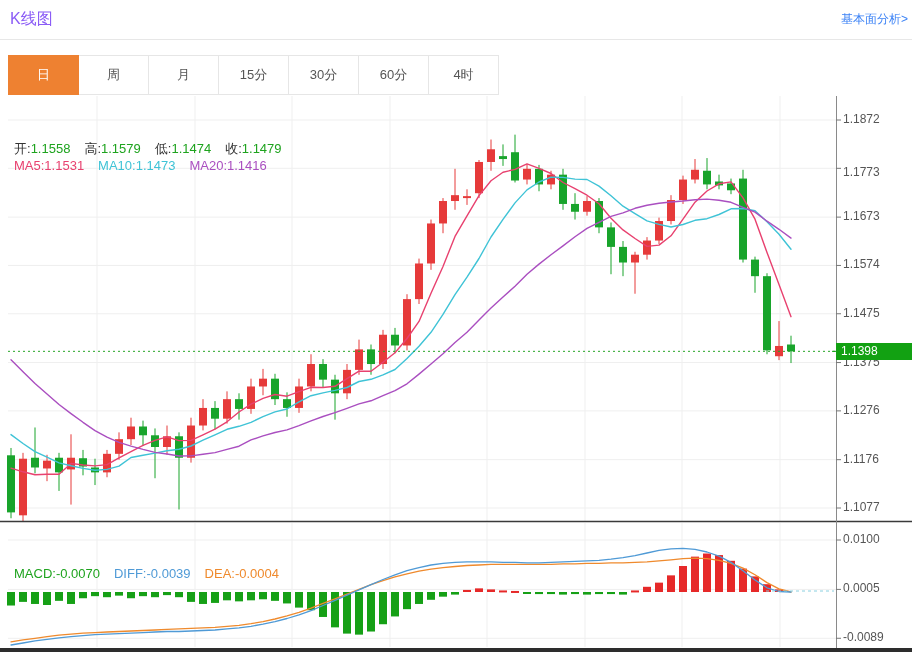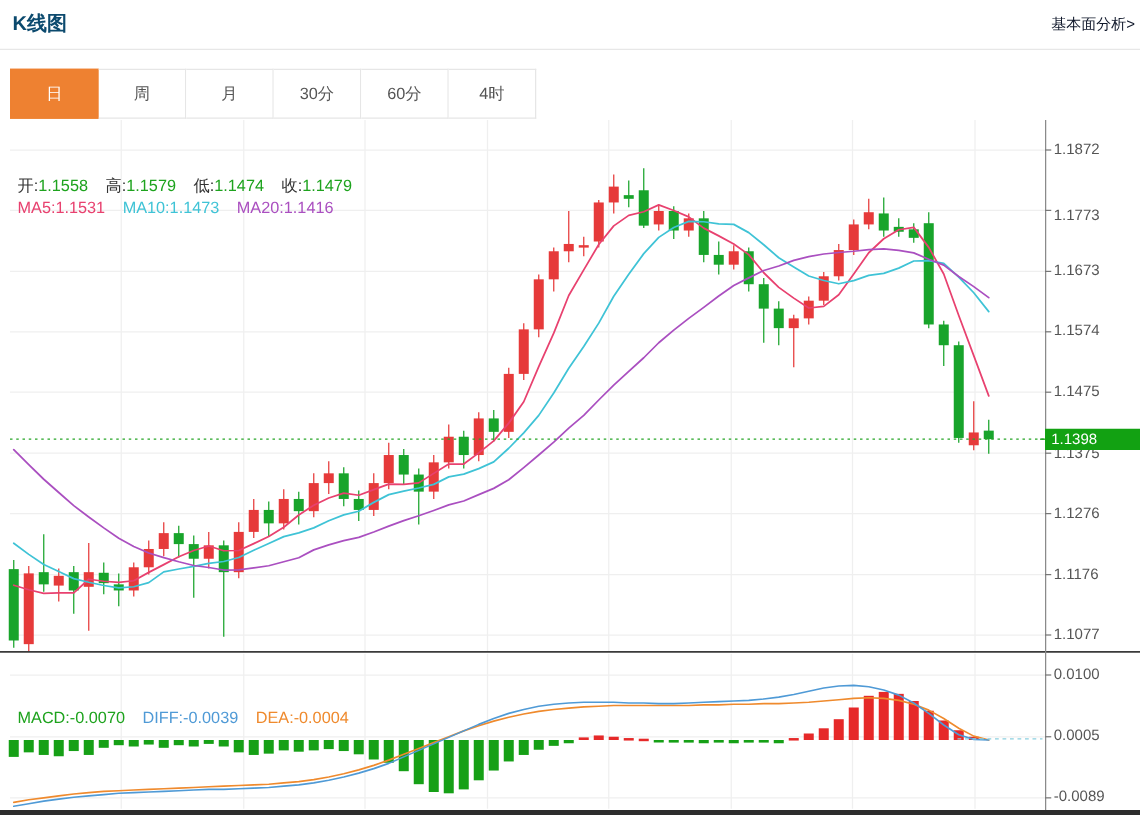--- a/index.html
+++ b/index.html
@@ -1,20 +1,20 @@
 <!DOCTYPE html>
 <html><head>
 <meta charset="utf-8">
 <style>
   html,body{margin:0;padding:0;background:#fff;}
   .page{position:relative;width:912px;height:652px;background:#fff;overflow:hidden;
         font-family:"Liberation Sans","DejaVu Sans",sans-serif;}
   .header{position:absolute;top:0;left:0;width:912px;height:39px;border-bottom:1px solid #e7e7e7;}
-  .title{position:absolute;left:10px;top:9px;font-size:16px;font-weight:bold;color:#0c4a6e;}
-  .link{position:absolute;right:4px;top:11px;font-size:12px;color:#0f172a;text-decoration:none;cursor:pointer;}
+  .title{position:absolute;left:10px;top:9px;font-size:16px;font-weight:normal;color:#8b5cf6;}
+  .link{position:absolute;right:4px;top:11px;font-size:12px;color:#3b82f6;text-decoration:none;cursor:pointer;}
   .tabs{position:absolute;left:8px;top:55px;height:40px;display:flex;}
   .tab{width:69px;height:38px;line-height:38px;text-align:center;font-size:13px;color:#555;
        background:#fff;border:1px solid #e6e6e6;border-left:none;cursor:pointer;box-sizing:content-box;}
   .tab:first-child{border-left:1px solid #e6e6e6;}
   .tab.active{background:#ee8131;border-color:#ee8131;color:#fff;}
   .legend{position:absolute;font-size:13px;white-space:nowrap;margin-top:39px;}
   .legend span{margin-right:14px;}
   .lg-label{color:#333;margin-right:0 !important;}
   svg{position:absolute;left:0;top:0;}
   .ylabel{position:absolute;left:843px;font-size:12px;color:#555;}
@@ -27,20 +27,21 @@
 <div class="page">
   <div class="header">
     <div class="title">K线图</div>
     <a class="link">基本面分析&gt;</a>
   </div>
 
   <div class="tabs" id="tabs">
       <div class="tab active">日</div>
       <div class="tab">周</div>
       <div class="tab">月</div>
+      <div class="tab">15分</div>
       <div class="tab">30分</div>
       <div class="tab">60分</div>
       <div class="tab">4时</div>
     </div>
 
   <svg id="chart-svg" width="912" height="652">
       <line x1="97" y1="96" x2="97" y2="521" stroke="#efefef" stroke-width="1"></line>
       <line x1="97" y1="523" x2="97" y2="647" stroke="#efefef" stroke-width="1"></line>
       <line x1="195" y1="96" x2="195" y2="521" stroke="#efefef" stroke-width="1"></line>
       <line x1="195" y1="523" x2="195" y2="647" stroke="#efefef" stroke-width="1"></line>

